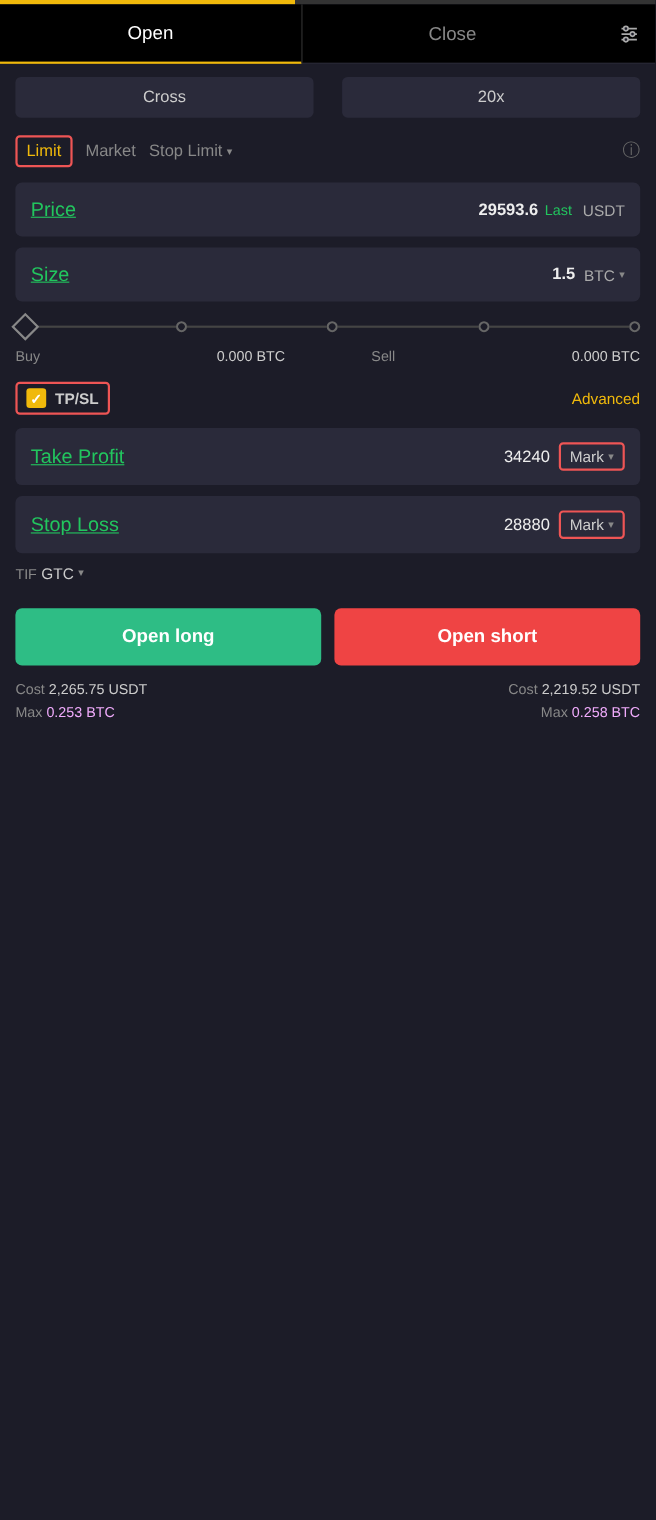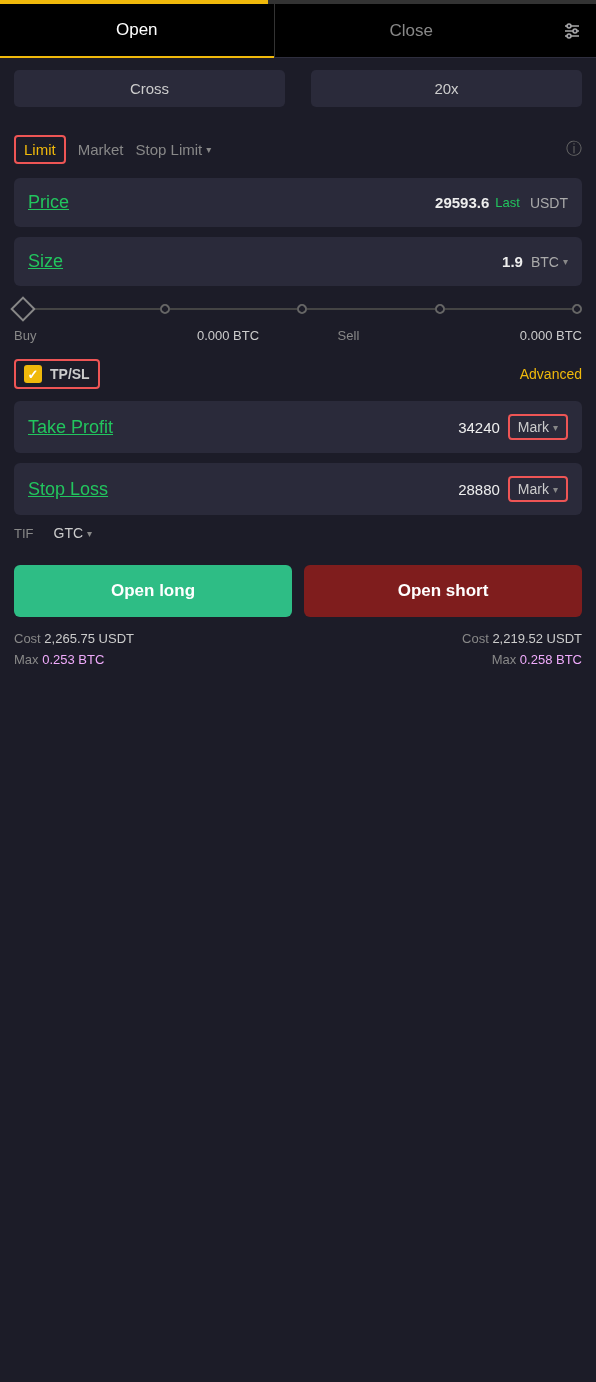--- a/index.html
+++ b/index.html
@@ -52,21 +52,21 @@
       font-size: 18px;
     }
 
     .body-content {
       padding: 12px 14px;
     }
 
     .mode-row {
       display: flex;
       gap: 26px;
-      margin-bottom: 28px;
+      margin-bottom: 16px;
     }
 
     .mode-btn {
       flex: 1;
       padding: 10px 0;
       text-align: center;
       background: #2a2a3a;
       border: none;
       border-radius: 5px;
       color: #ccc;
@@ -303,21 +303,21 @@
     }
 
     .tp-value {
       color: #eee;
       font-size: 15px;
     }
 
     .tif-row {
       display: flex;
       align-items: center;
-      gap: 20px;
+      gap: 4px;
       margin-top: 10px;
       margin-bottom: 24px;
       font-size: 13px;
       color: #888;
     }
 
     .tif-dropdown {
       display: flex;
       align-items: center;
       gap: 4px;
@@ -340,21 +340,21 @@
       border-radius: 6px;
       color: #fff;
       font-size: 17px;
       font-weight: 600;
       cursor: pointer;
     }
 
     .open-short-btn {
       flex: 1;
       padding: 16px 0;
-      background: #7f1d1d;
+      background: #ef4444;
       border: none;
       border-radius: 6px;
       color: #fff;
       font-size: 17px;
       font-weight: 600;
       cursor: pointer;
     }
 
     .cost-row {
       display: flex;
@@ -428,21 +428,21 @@
 
   <div class="input-row">
     <span class="input-label">Price</span>
     <span class="input-value">29593.6</span>
     <span class="last-tag">Last</span>
     <span class="unit-tag">USDT</span>
   </div>
 
   <div class="input-row">
     <span class="input-label">Size</span>
-    <span class="input-value">1.9</span>
+    <span class="input-value">1.5</span>
     <div class="size-dropdown" style="margin-left:8px;">
       <span>BTC</span>
       <span class="caret">▾</span>
     </div>
   </div>
 
   <div class="slider-section">
     <div class="slider-dots">
       <div class="slider-diamond-main"></div>
       <div class="slider-line"></div>

